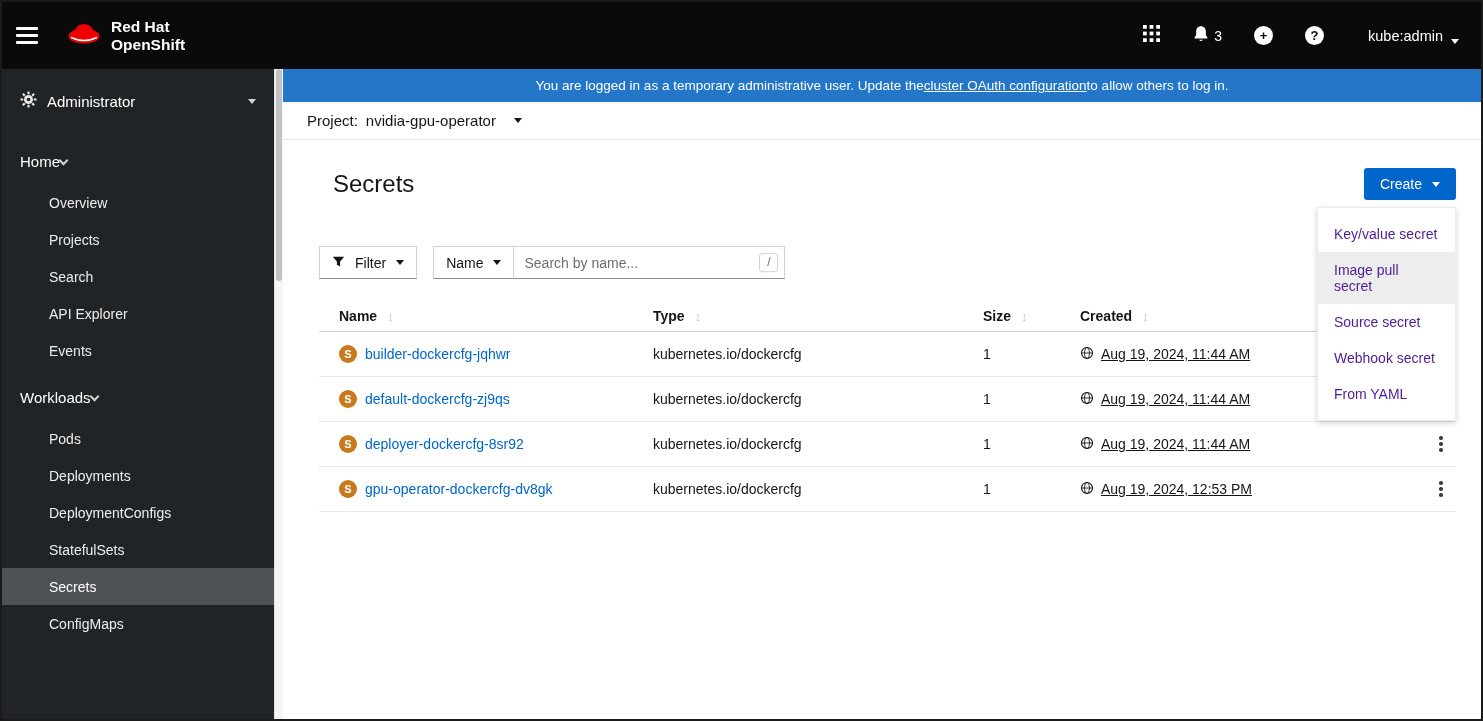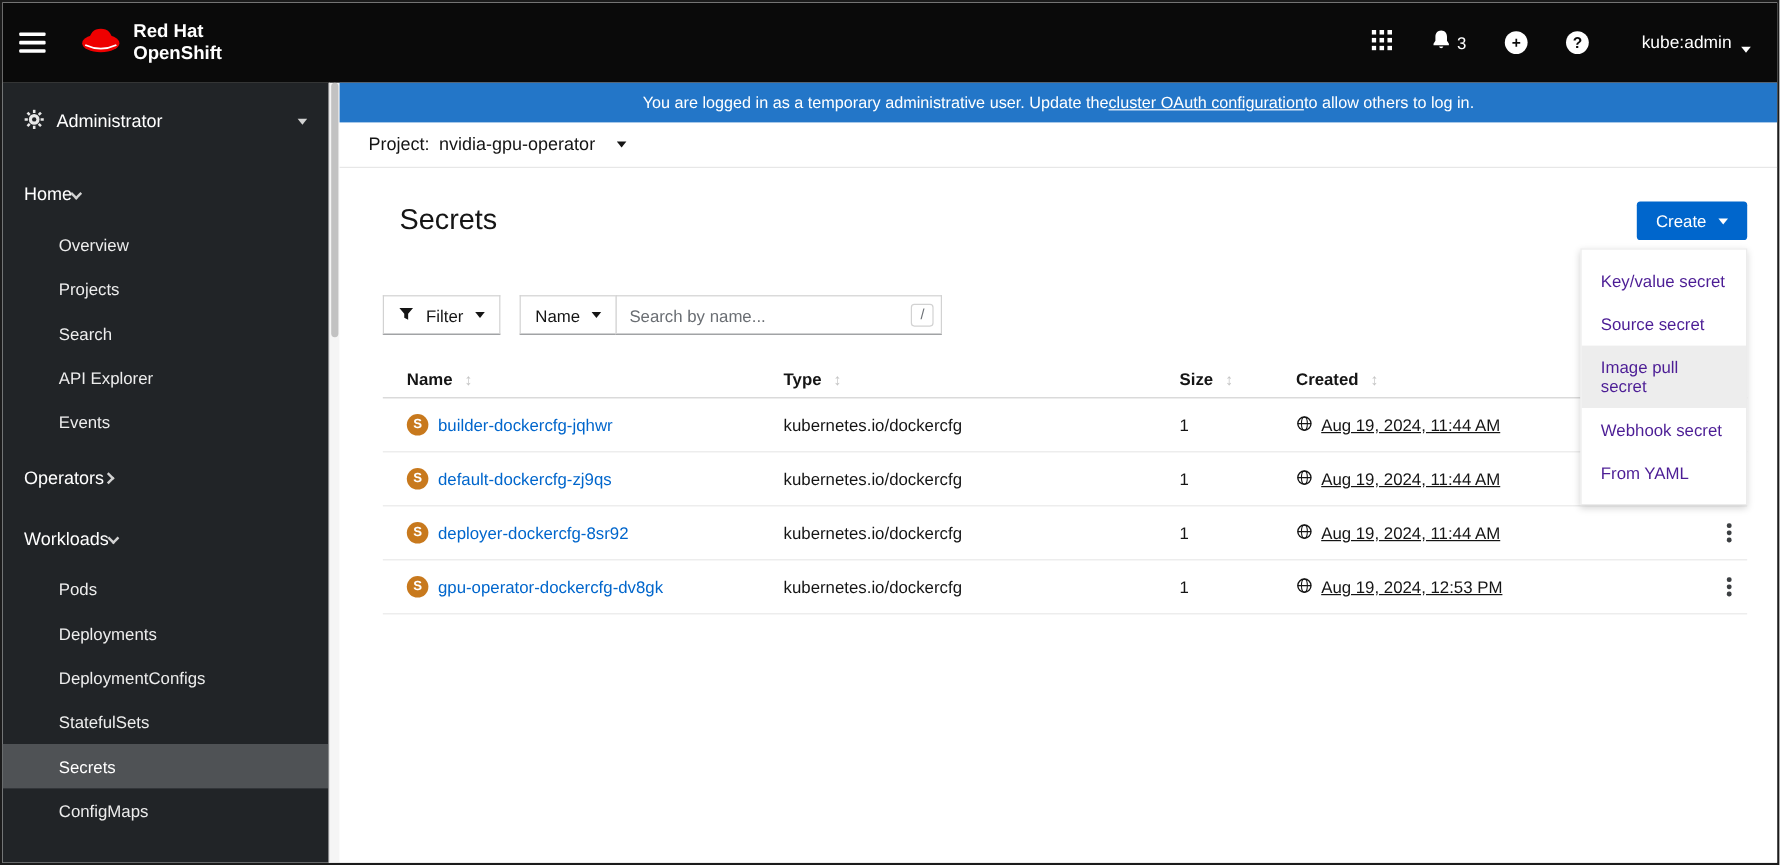--- a/index.html
+++ b/index.html
@@ -187,26 +187,20 @@
             <div class="nav-items">
               <button class="nav-item">Overview</button>
               <button class="nav-item">Projects</button>
               <button class="nav-item">Search</button>
               <button class="nav-item">API Explorer</button>
               <button class="nav-item">Events</button>
             </div>
           </div>
           <div class="nav-section">
             <div class="nav-section-head">
-              <span class="nav-section-label">Operators</span>
-              <span class="chev chev-right"></span>
-            </div>
-          </div>
-          <div class="nav-section">
-            <div class="nav-section-head">
               <span class="nav-section-label">Workloads</span>
               <span class="chev chev-down"></span>
             </div>
             <div class="nav-items">
               <button class="nav-item">Pods</button>
               <button class="nav-item">Deployments</button>
               <button class="nav-item">DeploymentConfigs</button>
               <button class="nav-item">StatefulSets</button>
               <button class="nav-item active">Secrets</button>
               <button class="nav-item">ConfigMaps</button>
@@ -236,22 +230,22 @@
       <div class="page-header">
         <h1 class="page-title">Secrets</h1>
         <button class="btn-primary">
           <span>Create</span>
           <span class="caret"></span>
         </button>
       </div>
 
       <div class="create-menu">
           <button class="menu-item">Key/value secret</button>
+          <button class="menu-item active">Image pull secret</button>
           <button class="menu-item">Source secret</button>
-          <button class="menu-item active">Image pull secret</button>
           <button class="menu-item">Webhook secret</button>
           <button class="menu-item">From YAML</button>
         </div>
 
       <div class="toolbar">
         <button class="control">
           <span>
             <svg width="13" height="13" viewBox="0 0 16 16">
                 <path d="M1 2h14L10 8v6l-4-2V8L1 2z" fill="#151515"></path>
               </svg>

